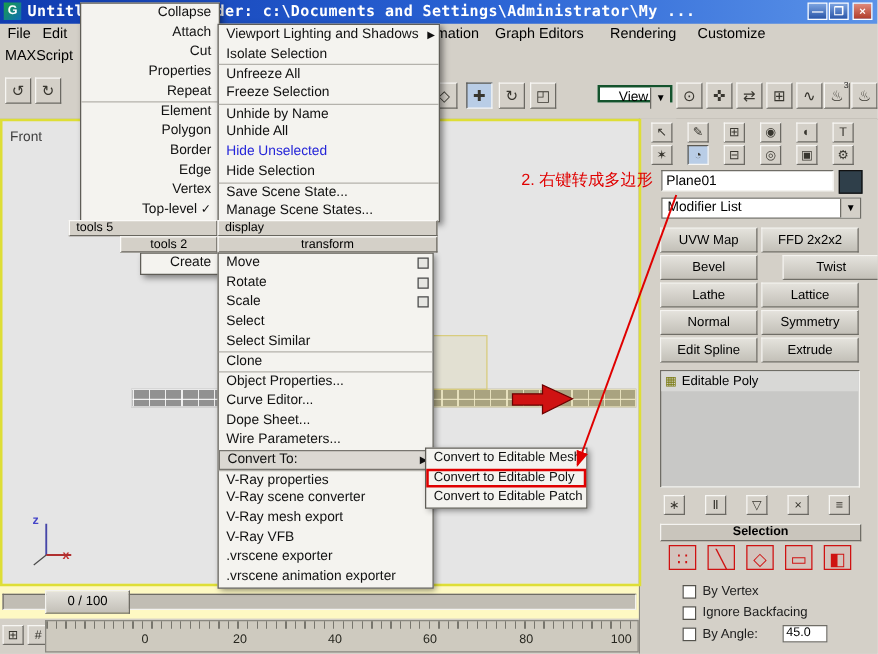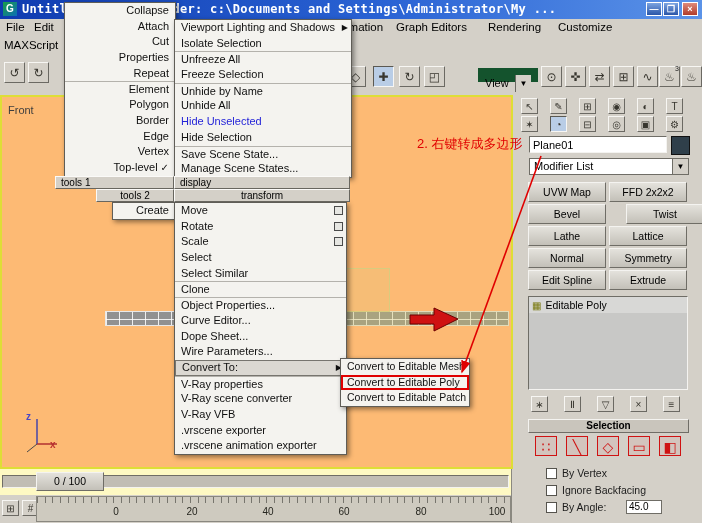--- a/index.html
+++ b/index.html
@@ -21,25 +21,25 @@
   #menurow2{left:0;top:37px;width:702px;height:16px;background:#d4d0c8;font-size:11.5px}
   
   #toolbar{left:0;top:53px;width:702px;height:42px;background:#d4d0c8;border-bottom:1px solid #8a8880}
   .ic{position:absolute;width:21px;height:21px;background:#d4d0c8;border:1px solid;
       border-color:#f7f6f3 #6b6963 #6b6963 #f7f6f3;display:flex;align-items:center;justify-content:center;
       font-size:12px;color:#38362f;box-sizing:border-box}
   .ic.small{width:17px;height:16px;font-size:10px}
   .ic.active{background:#b9cde6;border-color:#5b5952 #f7f6f3 #f7f6f3 #5b5952}
   .sup3{position:absolute;right:0;top:-2px;font-size:7px;color:#222}
   #viewdd{position:absolute;left:478px;top:68px;width:60px;height:14px;background:#fff;
-    border:7px solid #14532d;font-size:11px;line-height:17px;padding-left:0;box-sizing:border-box}
+    border:2px solid #14532d;font-size:11px;line-height:17px;padding-left:15px;box-sizing:border-box}
   #viewdd .dda{position:absolute;right:0;top:0;width:15px;height:17px;background:#d4d0c8;
     border-left:1px solid #6b6963;font-size:8px;text-align:center;line-height:17px}
   
-  #viewport{left:0;top:95px;width:541px;height:372px;background:#fdba74;overflow:hidden}
+  #viewport{left:0;top:95px;width:541px;height:372px;background:#e5e5e5;overflow:hidden}
   #vplabel{position:absolute;left:8px;top:9px;font-size:11px;color:#3e3e3e}
   #gridstrip{position:absolute;left:105px;top:216px;width:404px;height:15px;background:#919191;
     border:1px solid #e9e9e9;box-sizing:border-box;
     background-image:repeating-linear-gradient(90deg,rgba(255,255,255,.85) 0 1px,transparent 1px 13px)}
   #gridmid{position:absolute;left:0;top:7px;width:100%;height:1px;background:rgba(255,255,255,.85)}
   #seltint{position:absolute;left:343px;top:216px;width:166px;height:15px;background:rgba(214,198,96,.35)}
   #ypoly{position:absolute;left:330px;top:173px;width:60px;height:44px;border:1px solid #d8cc7e;
     background:rgba(216,204,126,.18);box-sizing:border-box}
   #vpborder{left:0;top:95px;width:509px;height:370px;border:2px solid #dede36;z-index:5;pointer-events:none}
   .axislbl{position:absolute;font-size:10px;font-weight:bold;z-index:6}
@@ -262,21 +262,21 @@
   <div class="mi sep"><span>Unfreeze All</span></div>
   <div class="mi"><span>Freeze Selection</span></div>
   <div class="mi sep"><span>Unhide by Name</span></div>
   <div class="mi"><span>Unhide All</span></div>
   <div class="mi blue"><span>Hide Unselected</span></div>
   <div class="mi"><span>Hide Selection</span></div>
   <div class="mi sep"><span>Save Scene State...</span></div>
   <div class="mi"><span>Manage Scene States...</span></div>
 </div>
 
-<div class="qhdr" style="left:55px;top:176px;width:119px;text-align:left">tools 1</div>
+<div class="qhdr" style="left:55px;top:176px;width:119px;text-align:left">tools 5</div>
 <div class="qhdr" style="left:174px;top:176px;width:176px;text-align:left">display</div>
 <div class="qhdr" style="left:96px;top:189px;width:78px;text-align:center">tools 2</div>
 <div class="qhdr" style="left:174px;top:189px;width:176px;text-align:center">transform</div>
 
 <div class="menu" style="left:112px;top:202px;width:62px">
   <div class="mi r"><span>Create</span></div>
 </div>
 
 <div class="menu" style="left:174px;top:202px;width:171px">
   <div class="mi"><span>Move</span><span class="gear"></span></div>
@@ -285,20 +285,21 @@
   <div class="mi"><span>Select</span></div>
   <div class="mi"><span>Select Similar</span></div>
   <div class="mi sep"><span>Clone</span></div>
   <div class="mi sep"><span>Object Properties...</span></div>
   <div class="mi"><span>Curve Editor...</span></div>
   <div class="mi"><span>Dope Sheet...</span></div>
   <div class="mi"><span>Wire Parameters...</span></div>
   <div class="mi pressed"><span>Convert To:</span><span class="arrow">▶</span></div>
   <div class="mi sep"><span>V-Ray properties</span></div>
   <div class="mi"><span>V-Ray scene converter</span></div>
+  <div class="mi"><span>V-Ray mesh export</span></div>
   <div class="mi"><span>V-Ray VFB</span></div>
   <div class="mi"><span>.vrscene exporter</span></div>
   <div class="mi"><span>.vrscene animation exporter</span></div>
 </div>
 
 <div class="menu" style="left:340px;top:358px;width:128px;font-size:10.5px">
   <div class="mi"><span>Convert to Editable Mesh</span></div>
   <div class="mi redbox"><span>Convert to Editable Poly</span></div>
   <div class="mi"><span>Convert to Editable Patch</span></div>
 </div>

